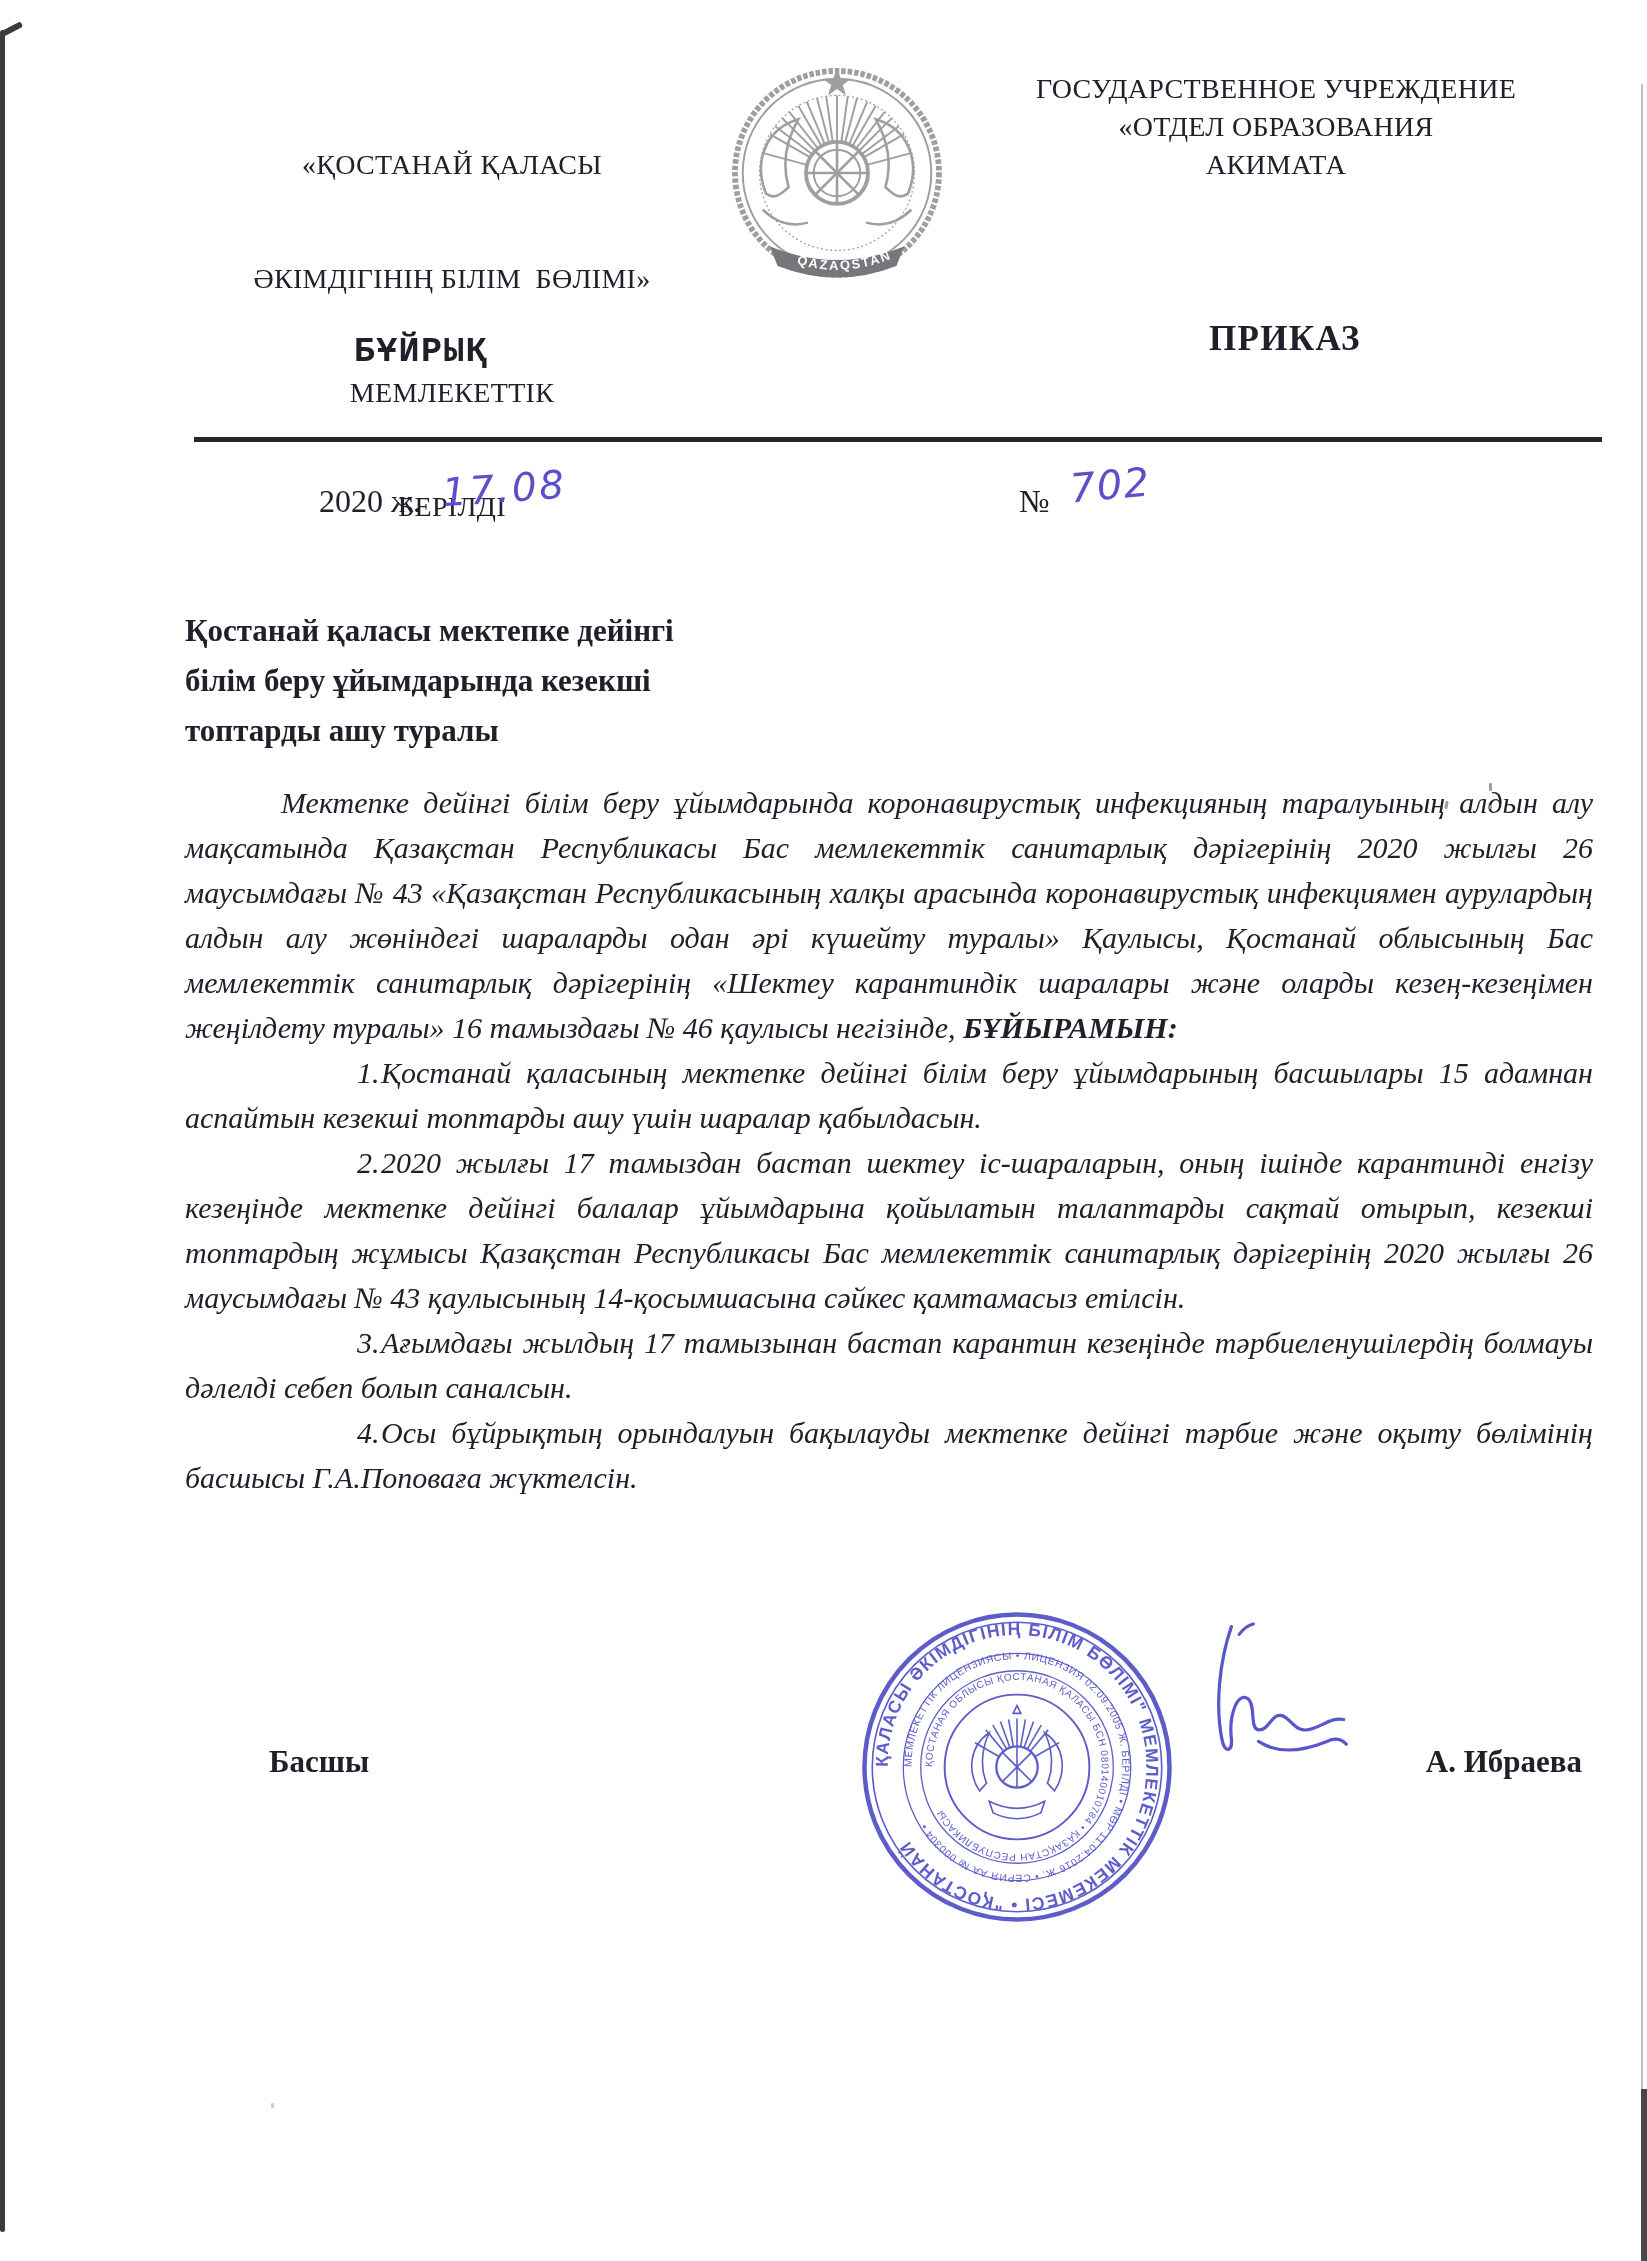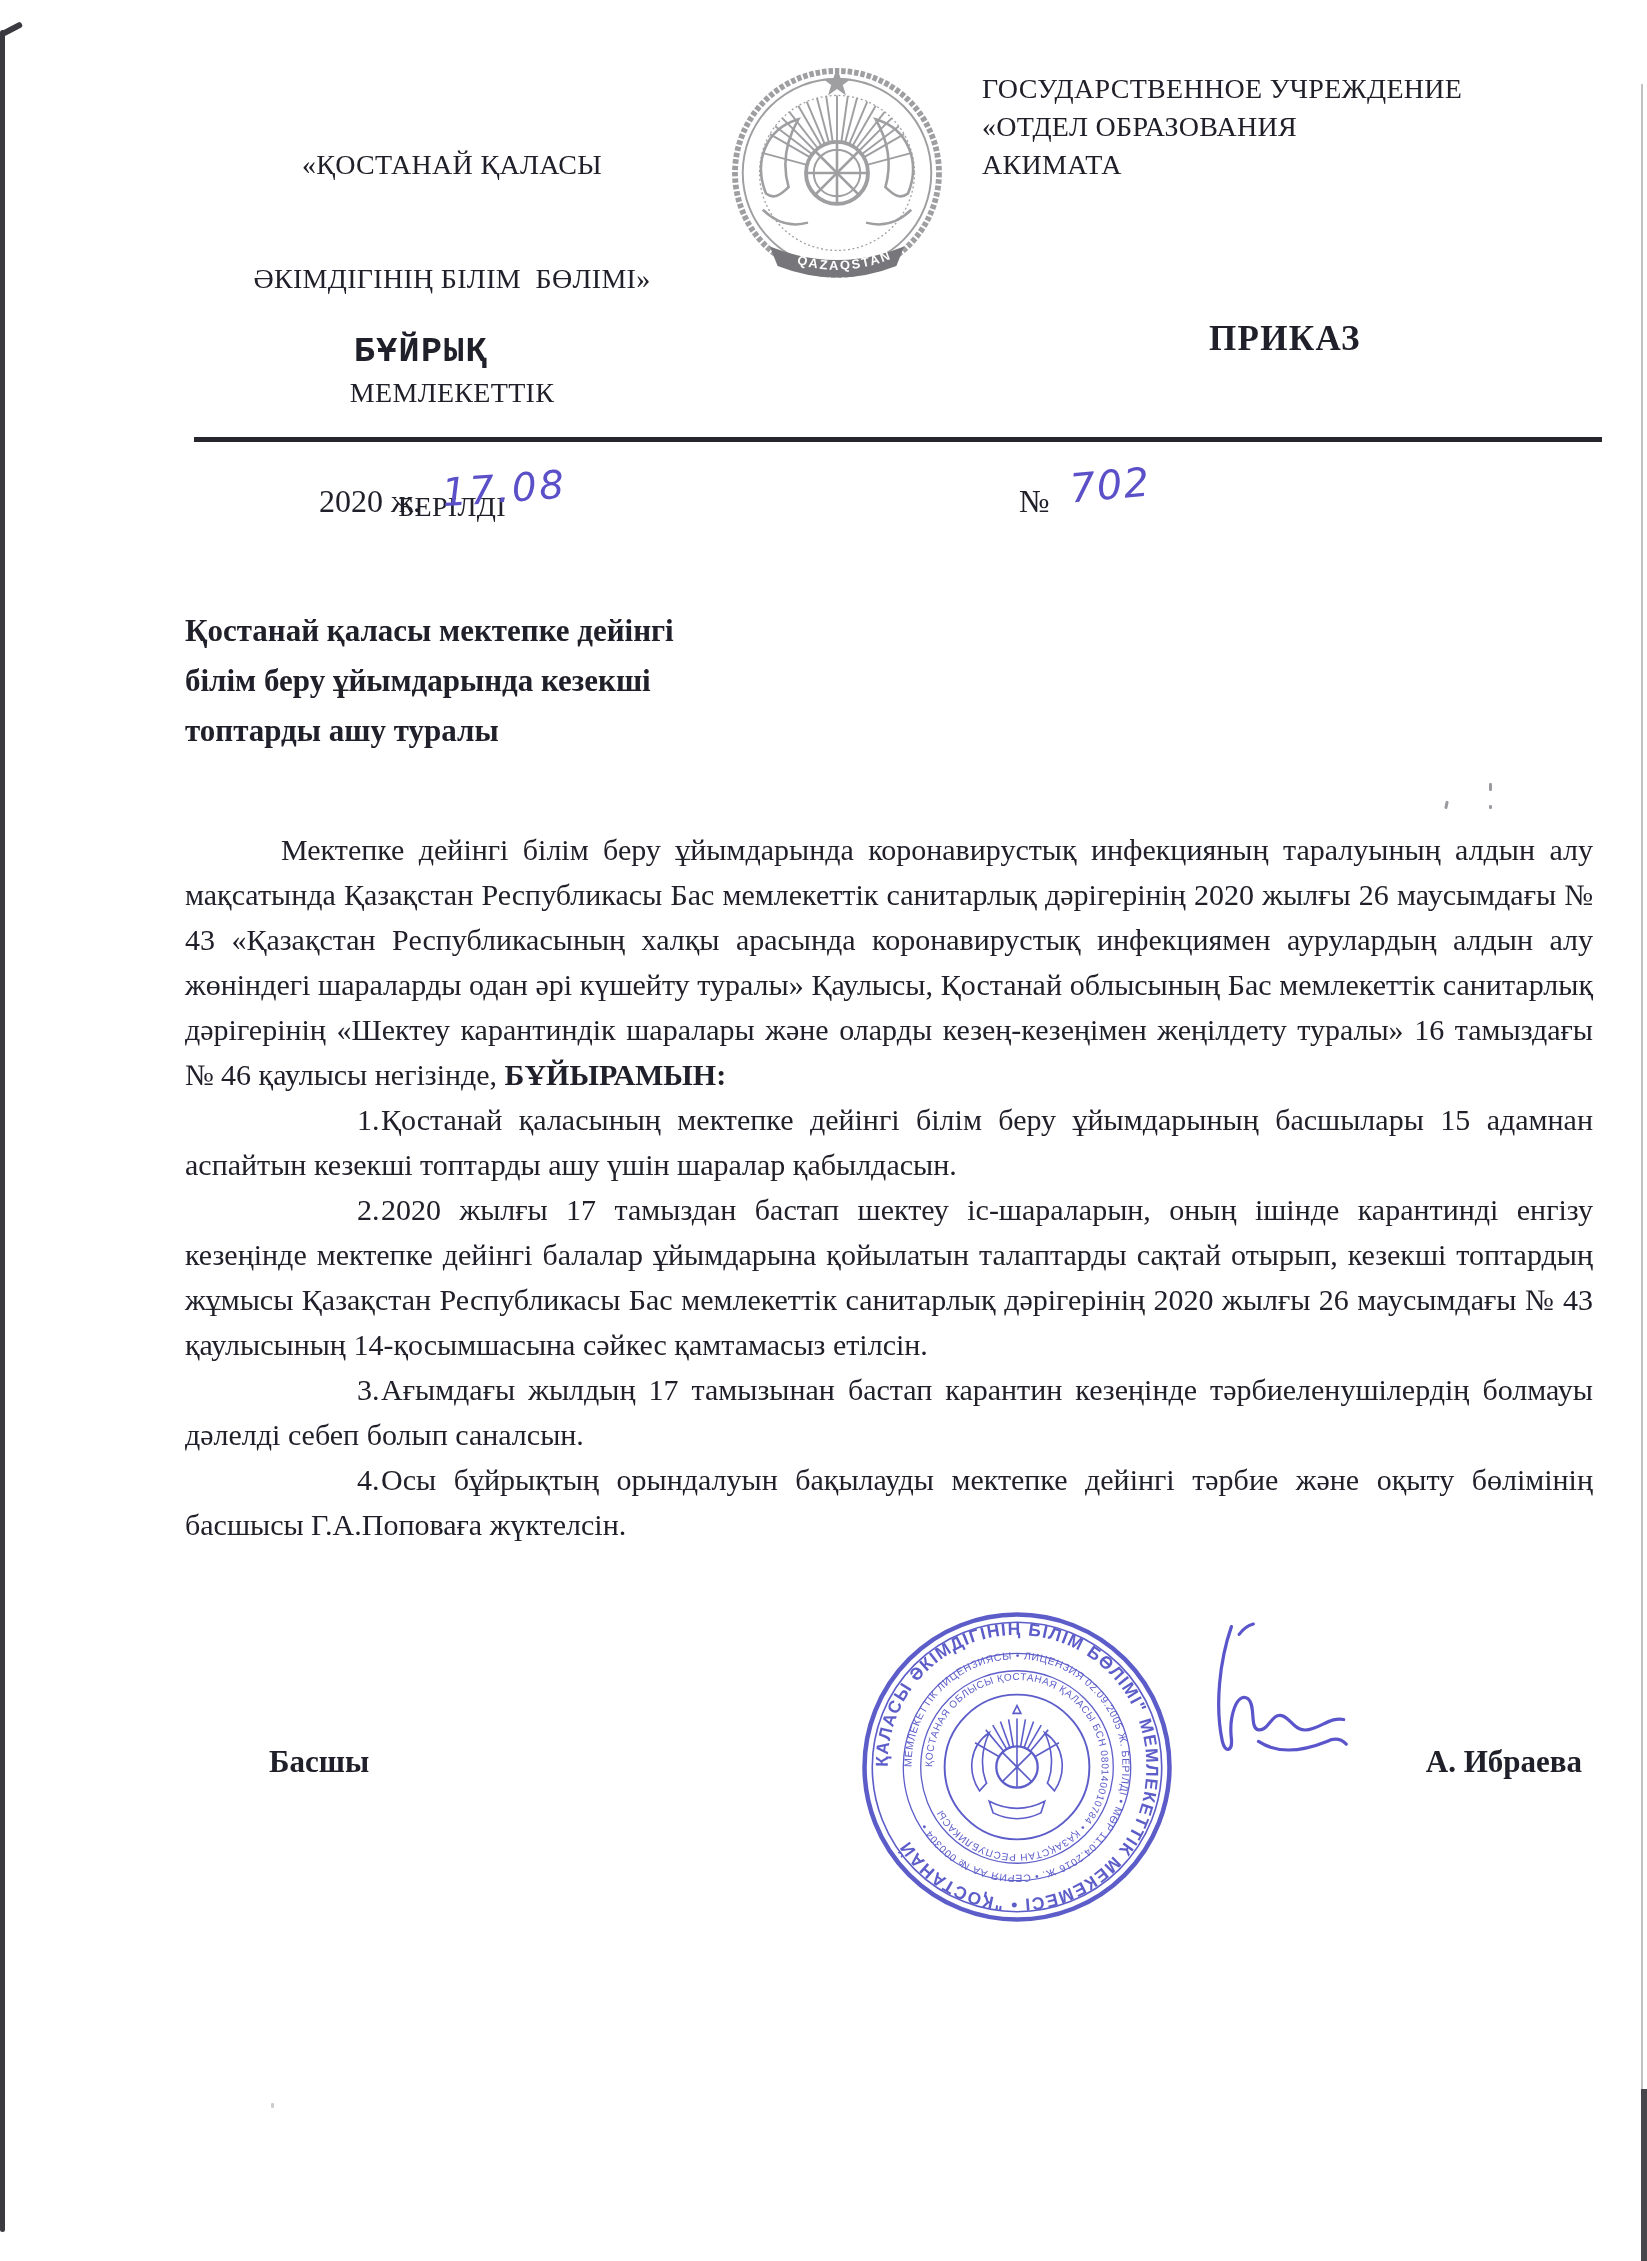--- a/index.html
+++ b/index.html
@@ -5,38 +5,38 @@
   html,body{margin:0;padding:0;}
   body{
     width:1647px;height:2261px;position:relative;background:#ffffff;
     font-family:"Liberation Serif","DejaVu Serif",serif;color:#20202a;
     overflow:hidden;
   }
   .abs{position:absolute;}
   
   .header-left{left:213px;top:70px;width:478px;text-align:center;
     font-size:28px;line-height:38px;letter-spacing:0.3px;white-space:pre-wrap;}
-  .header-right{left:982px;top:70px;width:588px;
+  .header-right{left:982px;top:70px;width:588px;text-align:center;
     font-size:28px;line-height:38px;letter-spacing:0.3px;}
   .emblem-svg{left:727px;top:58px;width:220px;height:235px;}
   
   .order-kk{left:354px;top:332px;font-size:35px;font-weight:bold;letter-spacing:1.3px;font-family:Liberation Mono, monospace;}
   .order-ru{left:1209px;top:319px;font-size:35px;font-weight:bold;letter-spacing:1.3px;}
   .rule{left:194px;top:437px;width:1408px;height:4.5px;background:#26262e;}
   
   .year-label{left:319px;top:483px;font-size:32px;}
   .hand{font-family:"DejaVu Sans",sans-serif;font-style:italic;color:#5b50c8;}
   .hand-date{left:442px;top:466px;font-size:39px;letter-spacing:2.6px;transform:rotate(-4deg);}
   .num-sign{left:1019px;top:483px;font-size:32px;}
   .hand-num{left:1070px;top:462px;font-size:40px;letter-spacing:1.3px;transform:rotate(-5deg);}
   
   .doc-title{left:185px;top:606px;width:710px;font-size:31px;font-weight:bold;line-height:50px;}
   
-  .body-text{left:185px;top:827px;width:1408px;font-size:30px;line-height:45px;
-    text-align:justify;}
+  .body-text{left:185px;top:780px;width:1408px;font-size:30px;line-height:45px;
+    text-align:justify;font-style:italic;}
   .body-text p{margin:0;}
   p.intro{text-indent:96px;}
   p.item{text-indent:86px;}
   .item-num{display:inline-block;width:110px;}
   
   .sig-label{left:269px;top:1744px;font-size:31px;font-weight:bold;}
   .sig-name{left:1369px;top:1744px;width:213px;text-align:right;font-size:31px;font-weight:bold;}
   .stamp-svg{left:860px;top:1610px;width:314px;height:314px;mix-blend-mode:multiply;opacity:.88;}
   .signature-svg{left:1155px;top:1615px;width:207px;height:200px;mix-blend-mode:multiply;}
   

